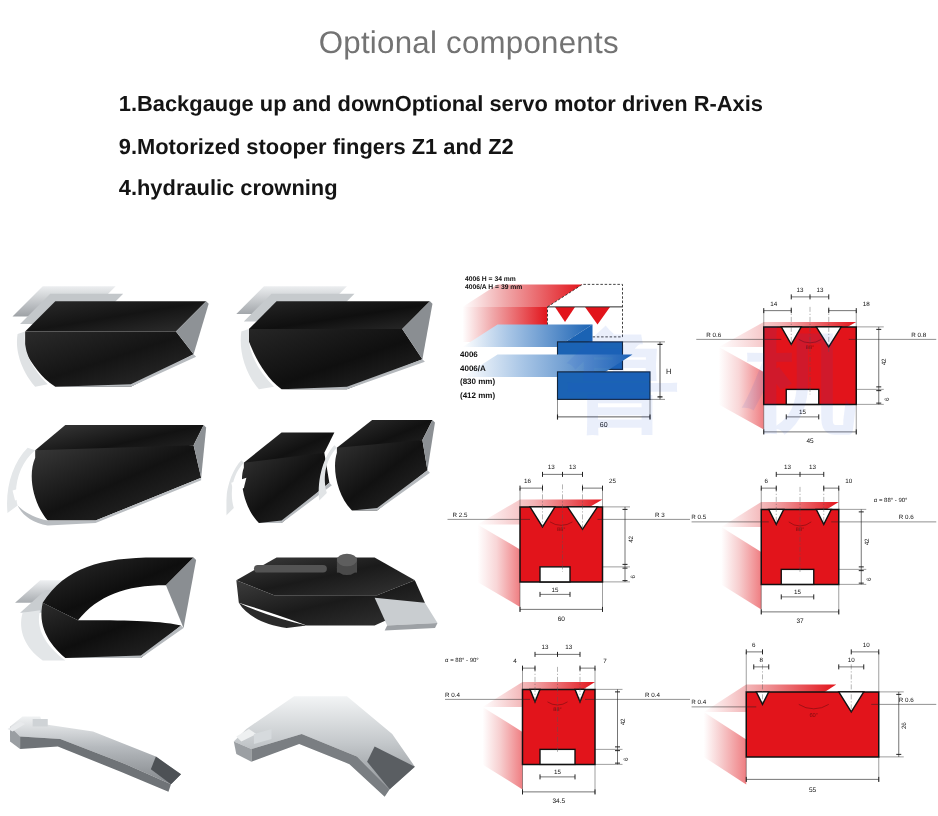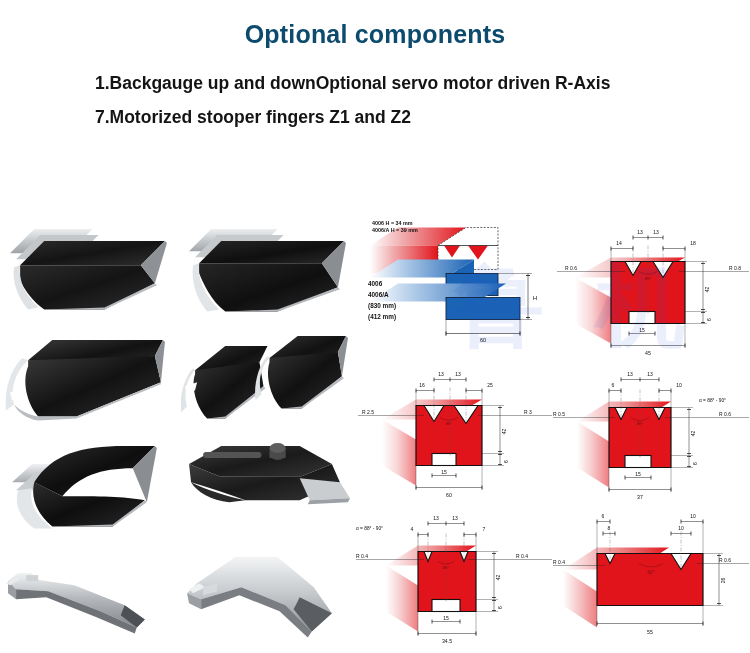--- a/index.html
+++ b/index.html
@@ -3,22 +3,22 @@
 <meta charset="utf-8">
 <style>
   html,body{margin:0;padding:0;}
   body{
     width:750px;height:653px;background:#ffffff;
     font-family:"Liberation Sans",sans-serif;color:#111;
     overflow:hidden;position:relative;
   }
   
   .page-title{
-    text-align:center;font-size:25px;font-weight:bold;
-    letter-spacing:.2px;margin:20px 0 12px 0;color:#0c4a6e;
+    text-align:center;font-size:25px;font-weight:normal;
+    letter-spacing:.2px;margin:20px 0 12px 0;color:#737373;
   }
   .feature-list{margin:26px 0 0 95px;padding:0;list-style:none;font-weight:bold;}
   .feature-list li{
     font-size:17.5px;line-height:1.0;margin-bottom:16px;color:#141414;
     white-space:nowrap;
   }
   
   .content{display:flex;position:absolute;top:213px;left:0;width:750px;height:440px;}
   .photo-grid{
     width:356px;display:grid;
@@ -42,21 +42,22 @@
     letter-spacing:10px;line-height:1.25;
   }
 </style>
 </head>
 <body>
 
 <h1 class="page-title">Optional components</h1>
 
 <ul class="feature-list">
   <li>1.Backgauge up and downOptional servo motor driven R-Axis</li>
-  <li>7.Motorized stooper fingers Z1 and Z2</li>
+  <li>9.Motorized stooper fingers Z1 and Z2</li>
+  <li>4.hydraulic crowning</li>
 </ul>
 
 <div class="content">
 
   <div class="photo-grid">
 
     <div class="photo-cell">
       <svg viewBox="0 0 170 100" preserveAspectRatio="xMidYMid meet">
         <defs>
           <linearGradient id="st1" x1="0" y1="0" x2="0" y2="1">

